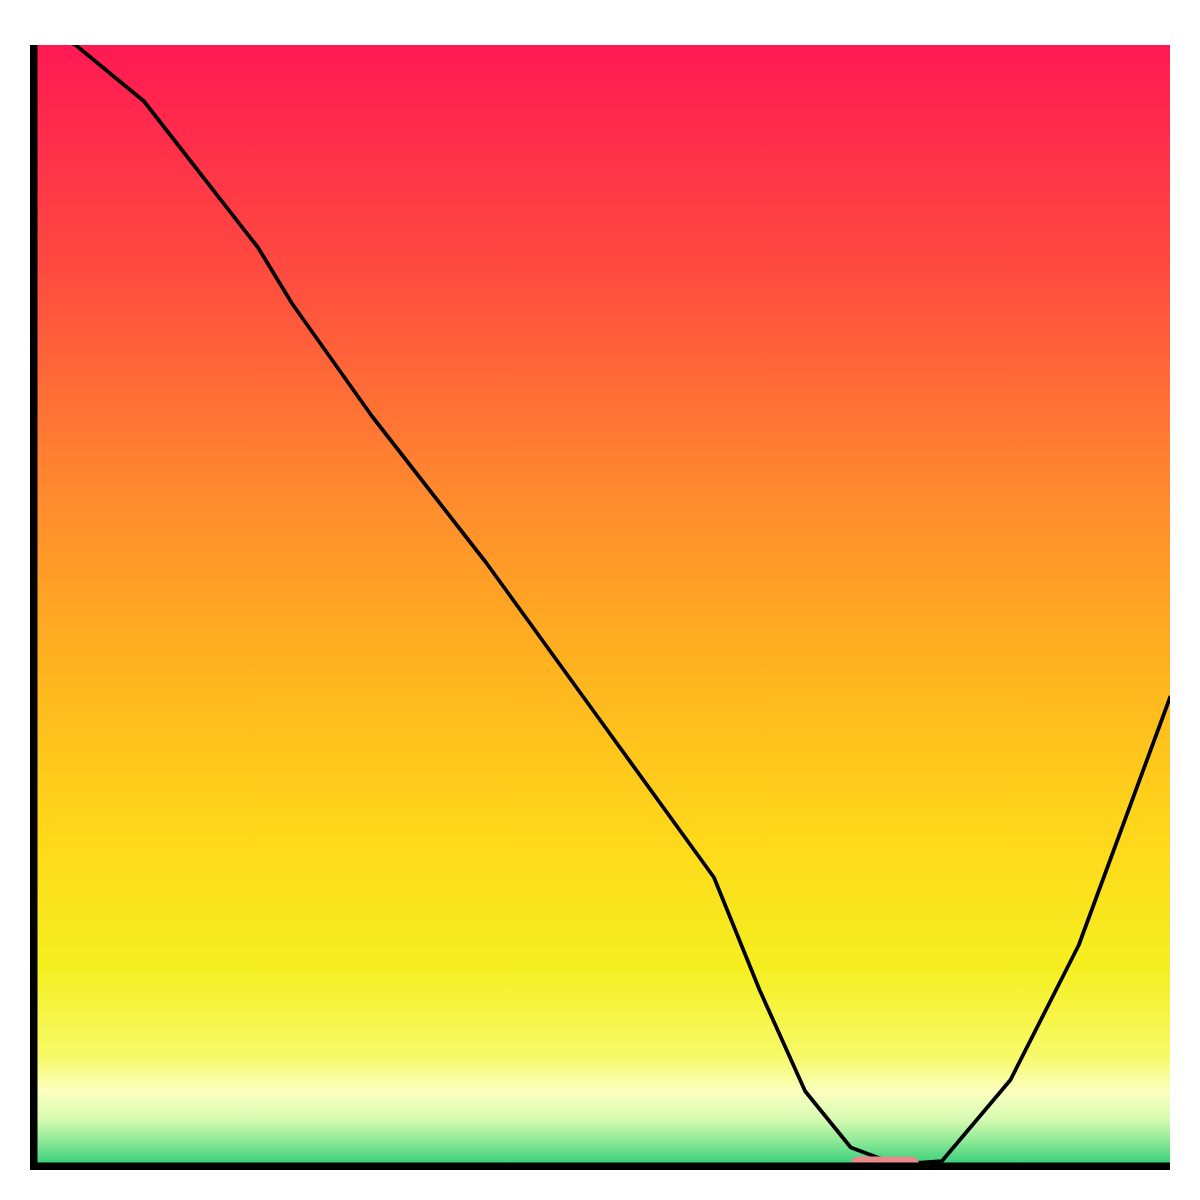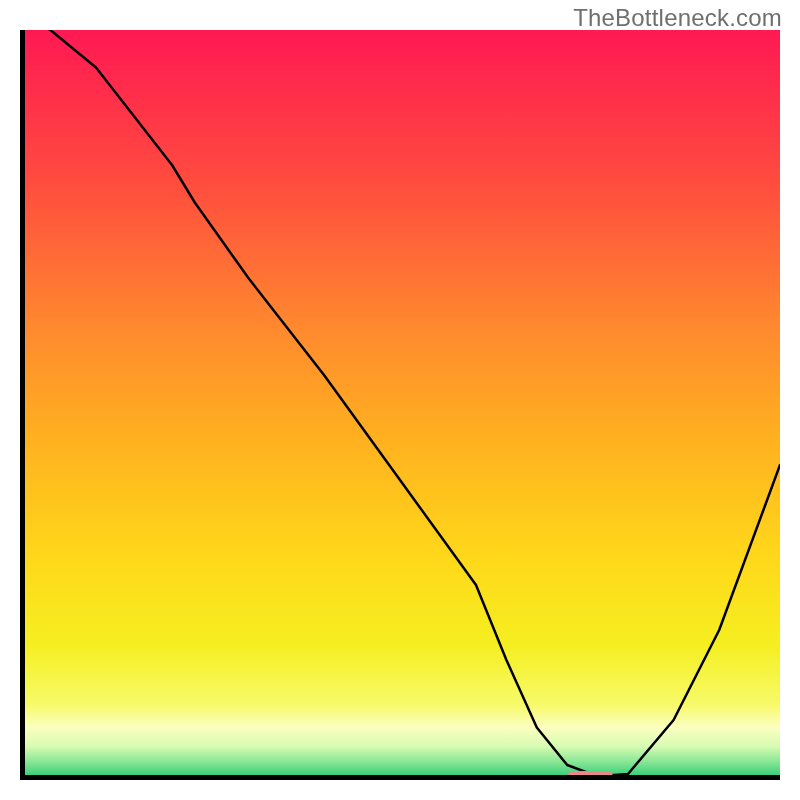--- a/index.html
+++ b/index.html
@@ -59,21 +59,20 @@
     top: 0;
     width: 100%;
     height: 100%;
     z-index: 2;
   }
 </style>
 </head>
 <body>
 
 <div class="frame">
-  <div class="watermark">TheBottleneck.com</div>
 
   <div class="plot-area">
     <svg class="canvas" viewBox="0 0 760 750" preserveAspectRatio="none">
       <defs>
         <linearGradient id="bg-grad" x1="0" y1="0" x2="0" y2="1">
             <stop offset="0.00%" stop-color="#ff1953"></stop>
             <stop offset="20.00%" stop-color="#ff4b3f"></stop>
             <stop offset="40.00%" stop-color="#ff8a2e"></stop>
             <stop offset="55.00%" stop-color="#ffb21f"></stop>
             <stop offset="70.00%" stop-color="#ffd71a"></stop>

